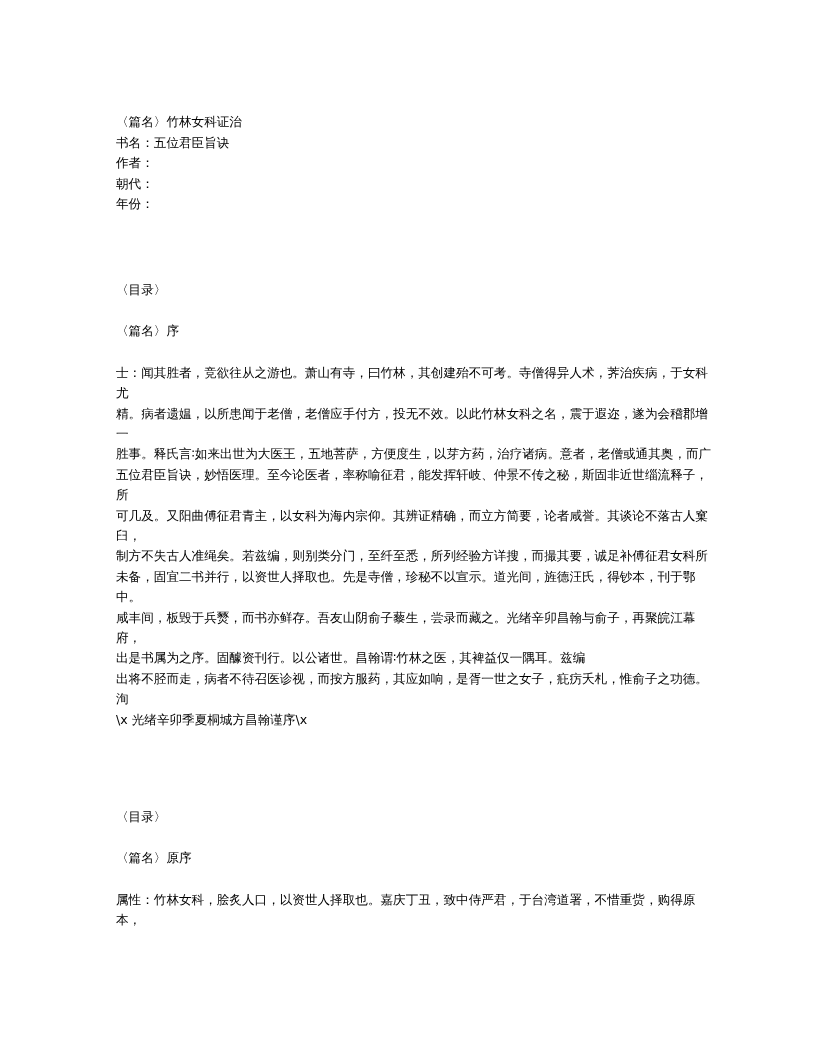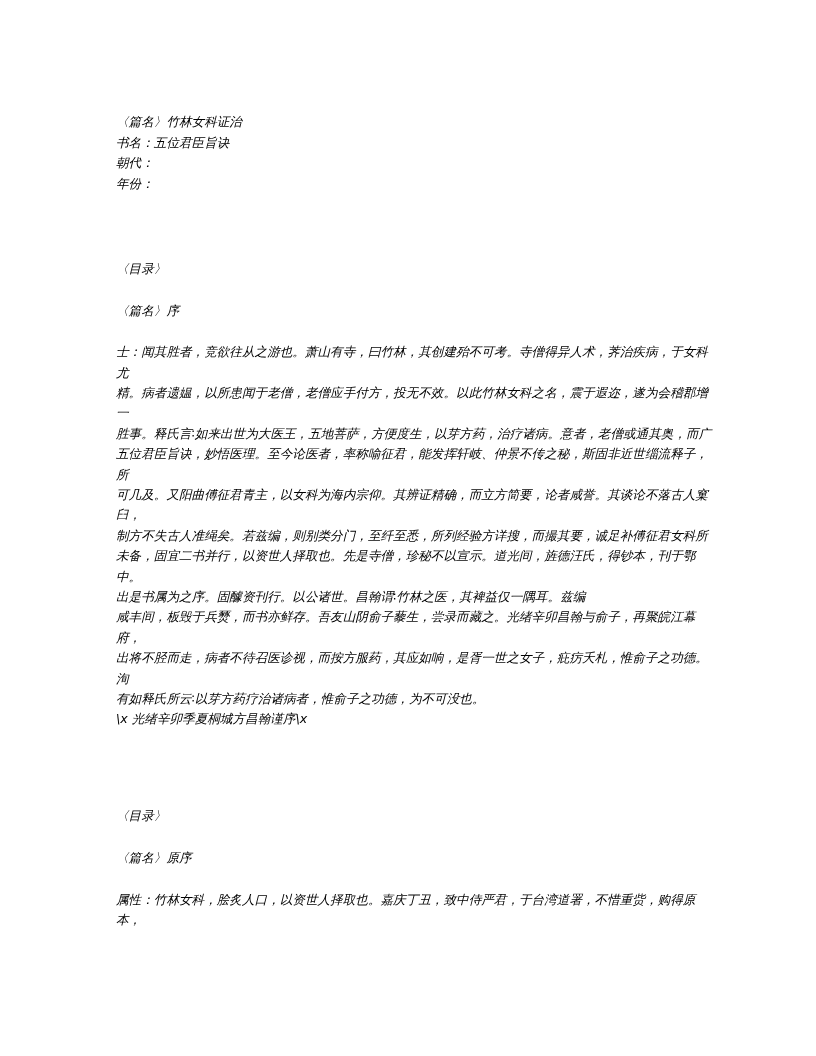--- a/index.html
+++ b/index.html
@@ -21,21 +21,20 @@
     padding: 112px 100px 0 116px;
   }
   .doc-body {
     font-size: 12.6px;
     line-height: 20.6px;
     text-align: left;
   }
   .line {
     white-space: pre-wrap;
     word-break: break-all;
-    font-style: italic;
   }
   .blank {
     height: 20.6px;
   }
   .gap-lg {
     height: 44px;
   }
   .gap-md {
     height: 21px;
   }
@@ -47,42 +46,42 @@
   }
 </style>
 </head>
 <body>
 
 <div class="page">
   <div class="doc-body">
 
     <div class="line">〈篇名〉竹林女科证治</div>
     <div class="line">书名：五位君臣旨诀</div>
+    <div class="line">作者：</div>
     <div class="line">朝代：</div>
     <div class="line">年份：</div>
 
     <div class="gap-lg"></div>
     <div class="blank"></div>
 
     <div class="line">〈目录〉</div>
     <div class="gap-md"></div>
     <div class="line">〈篇名〉序</div>
     <div class="gap-md"></div>
 
     <div class="line tight">士：闻其胜者，竞欲往从之游也。萧山有寺，曰竹林，其创建殆不可考。寺僧得异人术，荠治疾病，于女科尤</div>
     <div class="line tight">精。病者遗媪，以所患闻于老僧，老僧应手付方，投无不效。以此竹林女科之名，震于遐迩，遂为会稽郡增一</div>
     <div class="line tight">胜事。释氏言∶如来出世为大医王，五地菩萨，方便度生，以芽方药，治疗诸病。意者，老僧或通其奥，而广</div>
     <div class="line tight">五位君臣旨诀，妙悟医理。至今论医者，率称喻征君，能发挥轩岐、仲景不传之秘，斯固非近世缁流释子，所</div>
     <div class="line tight">可几及。又阳曲傅征君青主，以女科为海内宗仰。其辨证精确，而立方简要，论者咸誉。其谈论不落古人窠臼，</div>
     <div class="line tight">制方不失古人准绳矣。若兹编，则别类分门，至纤至悉，所列经验方详搜，而撮其要，诚足补傅征君女科所</div>
     <div class="line tight">未备，固宜二书并行，以资世人择取也。先是寺僧，珍秘不以宣示。道光间，旌德汪氏，得钞本，刊于鄂中。</div>
+    <div class="line tight">咸丰间，板毁于兵燹，而书亦鲜存。吾友山阴俞子藜生，尝录而藏之。光绪辛卯昌翰与俞子，再聚皖江幕府，</div>
     <div class="line tight">出是书属为之序。固醵资刊行。以公诸世。昌翰谓∶竹林之医，其裨益仅一隅耳。兹编</div>
-    <div class="line tight">咸丰间，板毁于兵燹，而书亦鲜存。吾友山阴俞子藜生，尝录而藏之。光绪辛卯昌翰与俞子，再聚皖江幕府，</div>
     <div class="line tight">出将不胫而走，病者不待召医诊视，而按方服药，其应如响，是胥一世之女子，疪疠夭札，惟俞子之功德。洵</div>
-    <div class="line tight">有如释氏所云∶以芽方药疗治诸病者，惟俞子之功德，为不可没也。</div>
     <div class="line tight">\x 光绪辛卯季夏桐城方昌翰谨序\x</div>
 
     <div class="gap-lg"></div>
     <div class="blank"></div>
     <div class="gap-sm"></div>
 
     <div class="line">〈目录〉</div>
     <div class="gap-md"></div>
     <div class="line">〈篇名〉原序</div>
     <div class="gap-md"></div>

